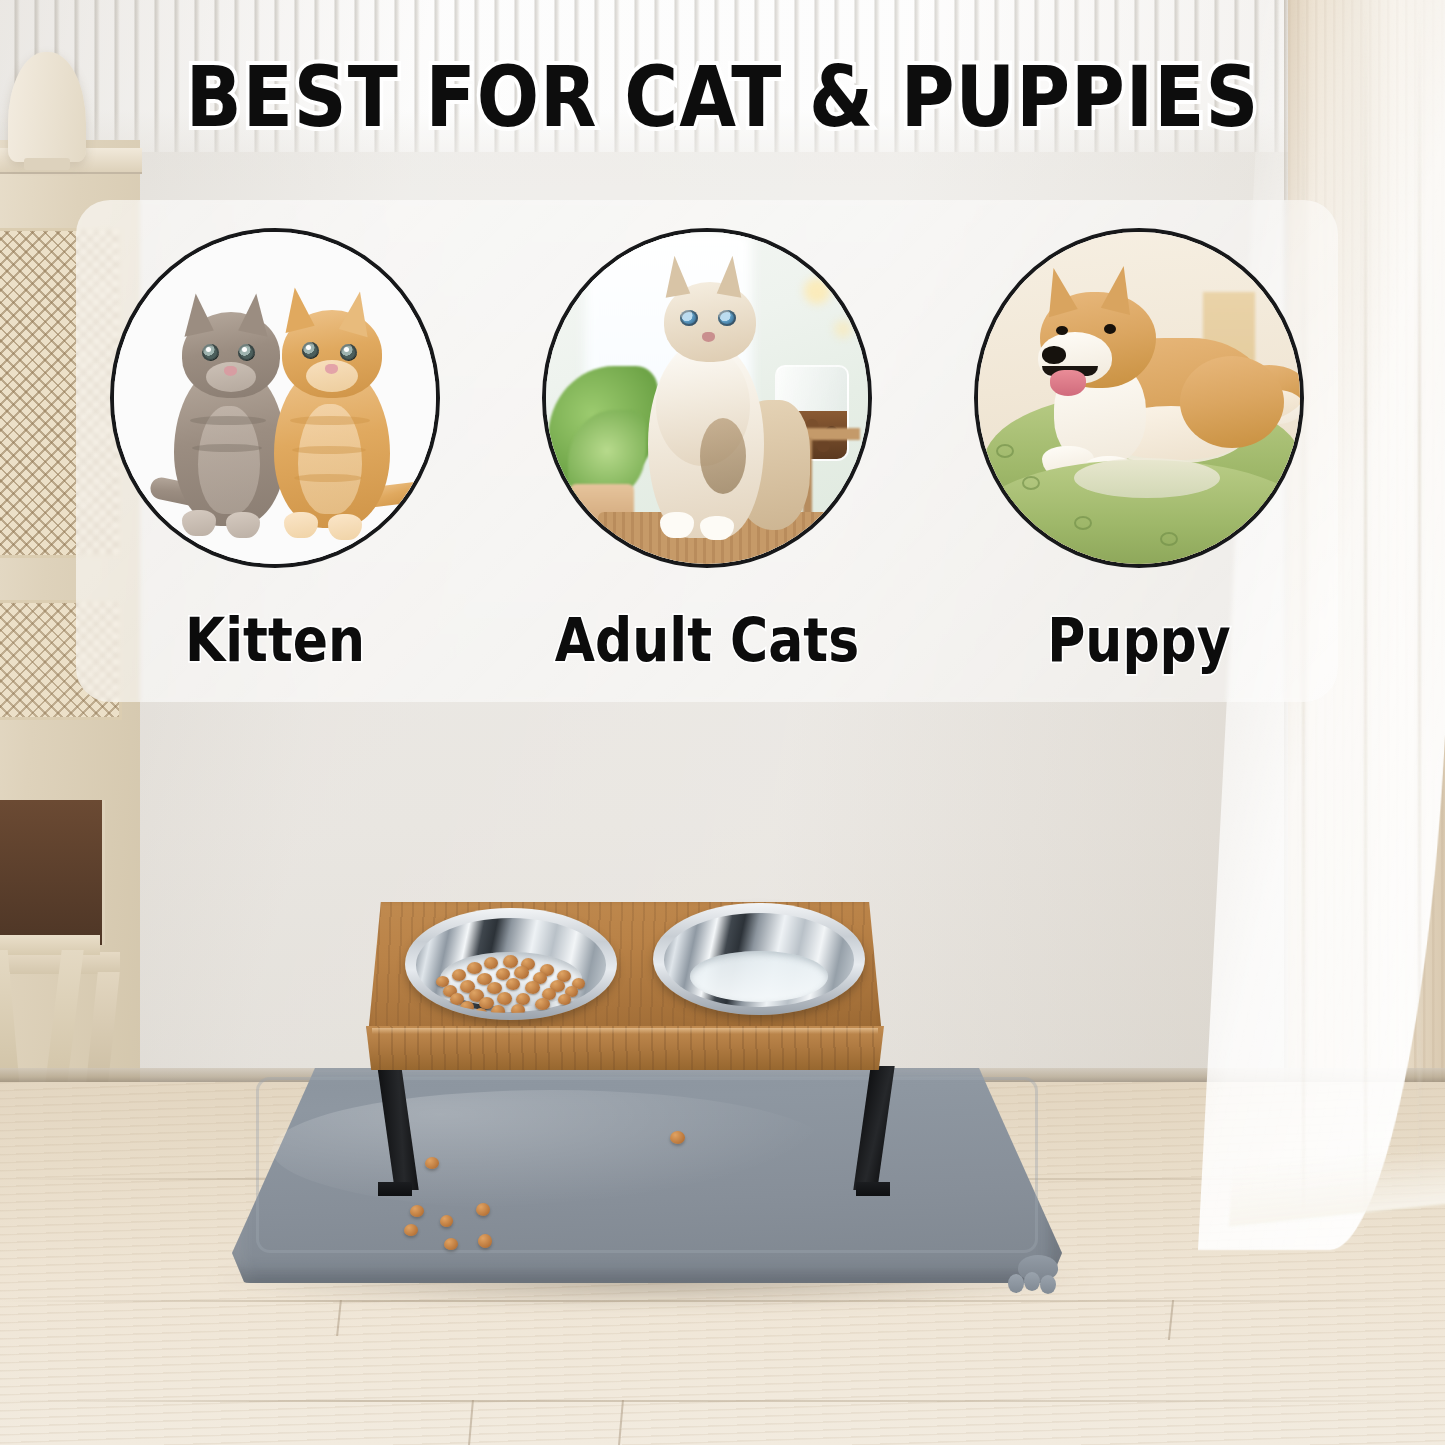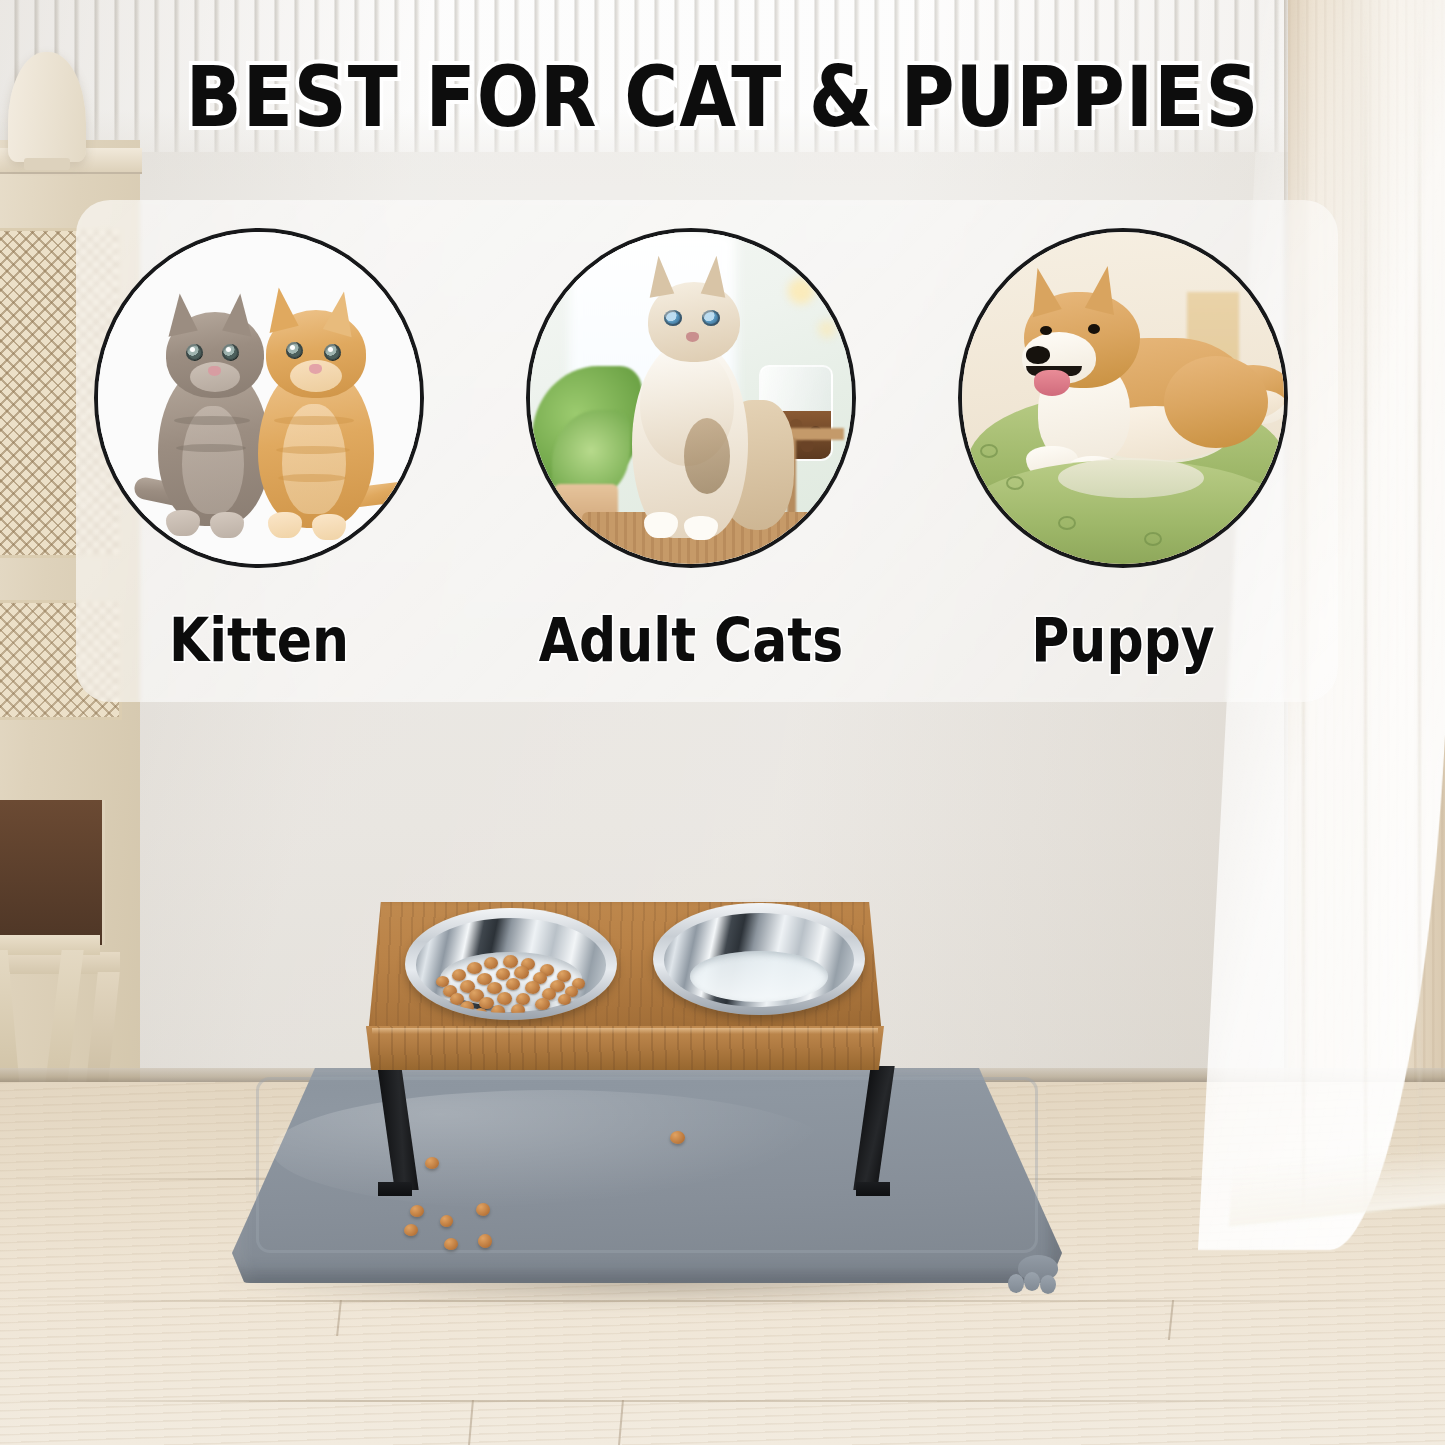--- a/index.html
+++ b/index.html
@@ -174,21 +174,21 @@
   
   #panel{
     position:absolute; left:76px; top:200px; width:1262px; height:502px;
     background:linear-gradient(135deg, rgba(255,255,255,.62), rgba(255,255,255,.46));
     border-radius:34px;
     backdrop-filter:blur(2px);
   }
 
   
   #pets-row{
-    position:absolute; left:60px; top:228px; width:1262px; height:360px;
+    position:absolute; left:76px; top:228px; width:1262px; height:360px;
   }
   .pet-item{ position:absolute; top:0; width:330px; height:470px; }
   .pet-circle{
     position:absolute; left:0; top:0; width:330px; height:340px;
     border:4px solid #17181a;
     border-radius:50%;
     overflow:hidden;
     background:#fff;
   }
   .pet-label{

